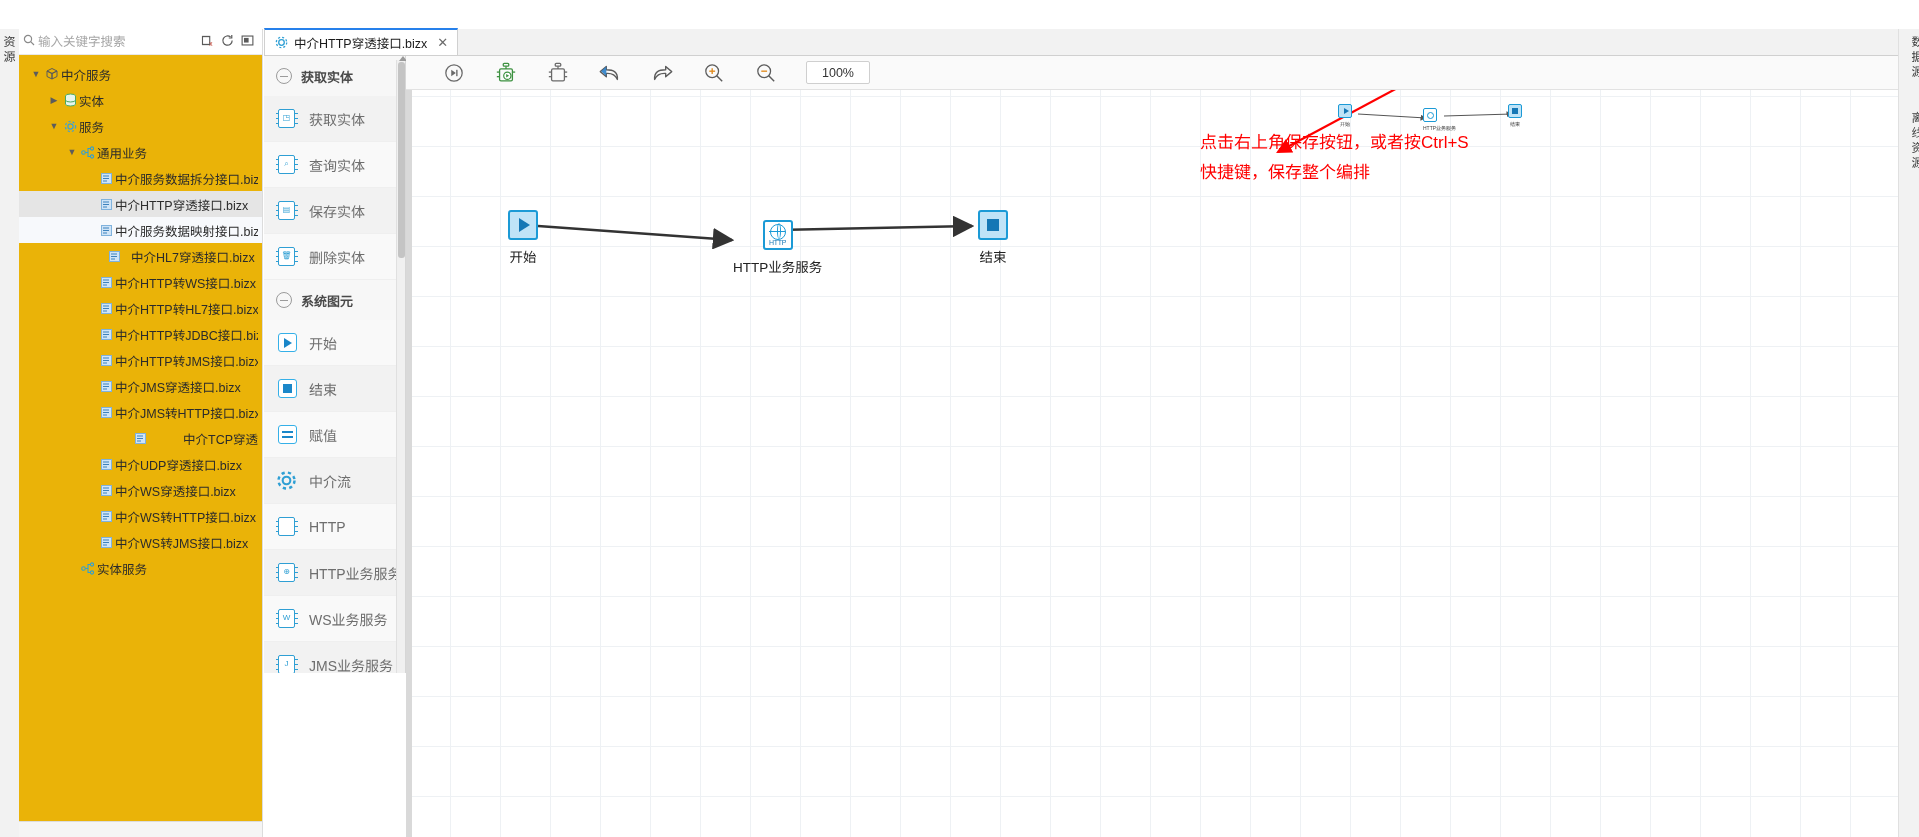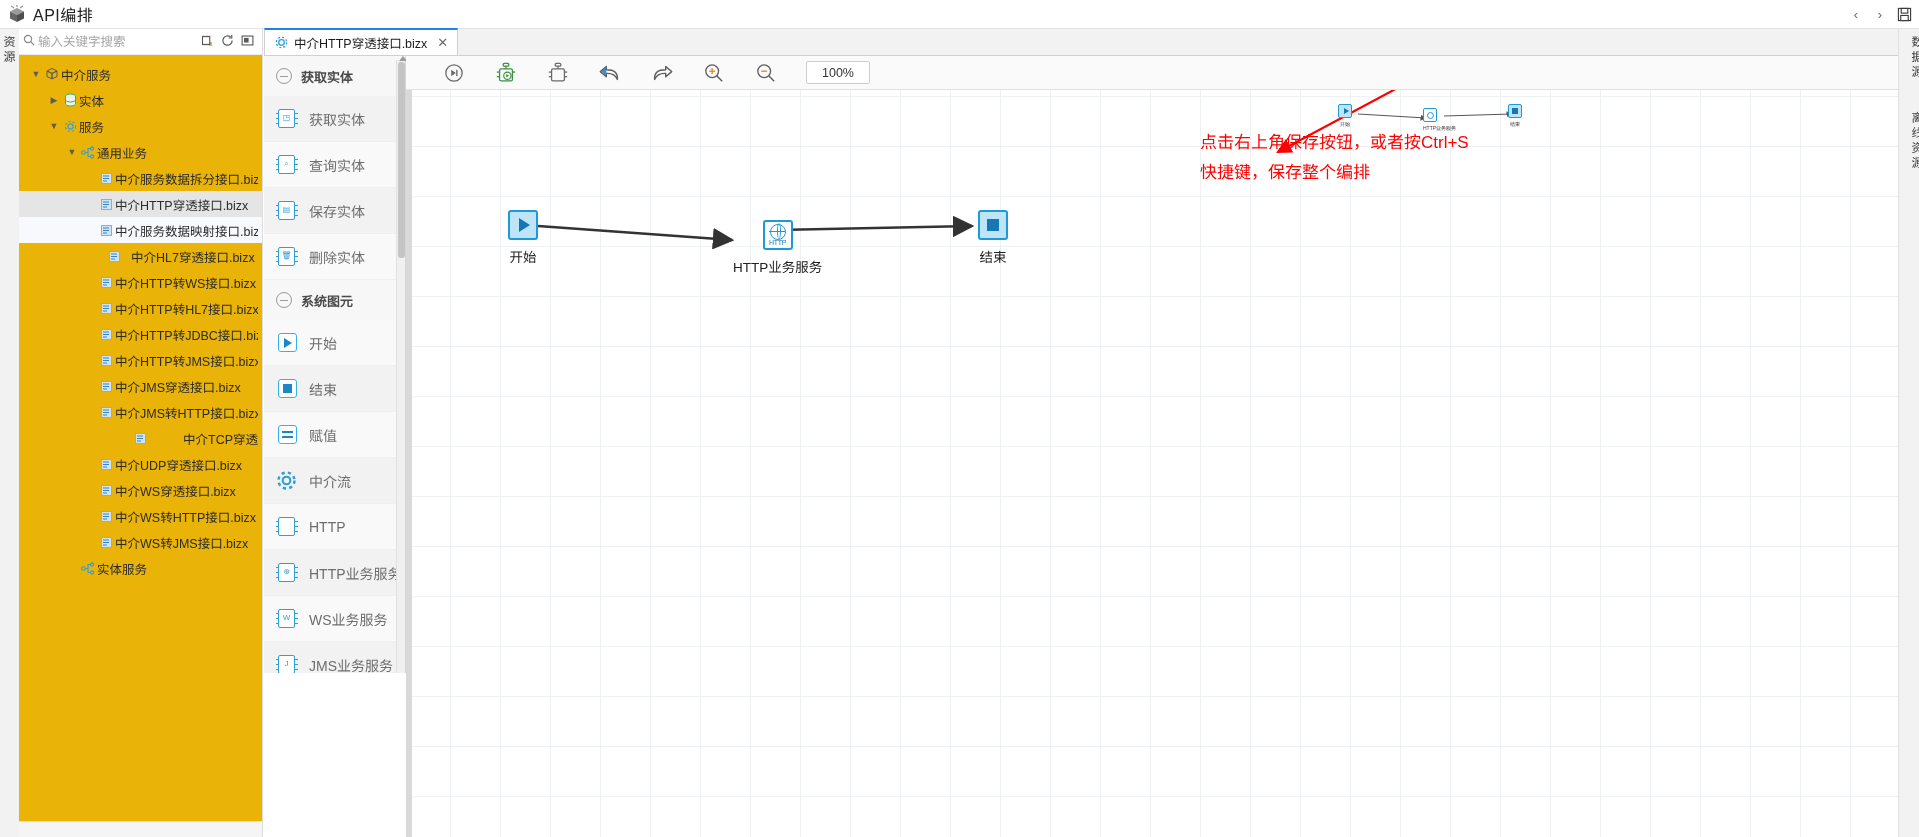--- a/index.html
+++ b/index.html
@@ -231,42 +231,20 @@
     white-space: pre; font-weight: 400;
   }
 
   svg.overlay { position: absolute; left: 0; top: 0; width: 100%; height: 100%; pointer-events: none; }
 </style>
 </head>
 <body>
 
 <div class="app">
 
-  <div class="titlebar">
-    <div class="logo">
-      <svg width="22" height="20" viewBox="0 0 22 20">
-        <path d="M11 4 L18 7.5 L11 11 L4 7.5 Z" fill="#9a9a9a"></path>
-        <path d="M4 7.5 L11 11 L11 18 L4 14.5 Z" fill="#666"></path>
-        <path d="M18 7.5 L11 11 L11 18 L18 14.5 Z" fill="#4d4d4d"></path>
-        <path d="M5 2 L8 4 M14 4 L17 2 M11 1 L11 3" stroke="#9a9a9a" stroke-width="1.3" fill="none"></path>
-      </svg>
-    </div>
-    <div class="app-title">API编排</div>
-    <div class="titlebar-right">
-      <div class="tb-btn">‹</div>
-      <div class="tb-btn">›</div>
-      <div class="tb-btn save-hl">
-        <svg width="15" height="15" viewBox="0 0 16 16">
-          <rect x="1.5" y="1.5" width="13" height="13" fill="none" stroke="#3c3c3c" stroke-width="1.2"></rect>
-          <rect x="4.5" y="1.5" width="7" height="5" fill="none" stroke="#3c3c3c" stroke-width="1.2"></rect>
-          <rect x="4" y="9" width="8" height="5.5" fill="none" stroke="#3c3c3c" stroke-width="1.2"></rect>
-        </svg>
-      </div>
-    </div>
-  </div>
 
   <div class="left-rail">
     <div class="rail-text-v">资源</div>
   </div>
 
   <div class="right-rail">
     <div class="rail-group rg1">数据源</div>
     <div class="rail-group rg2">离线资源</div>
   </div>
 

